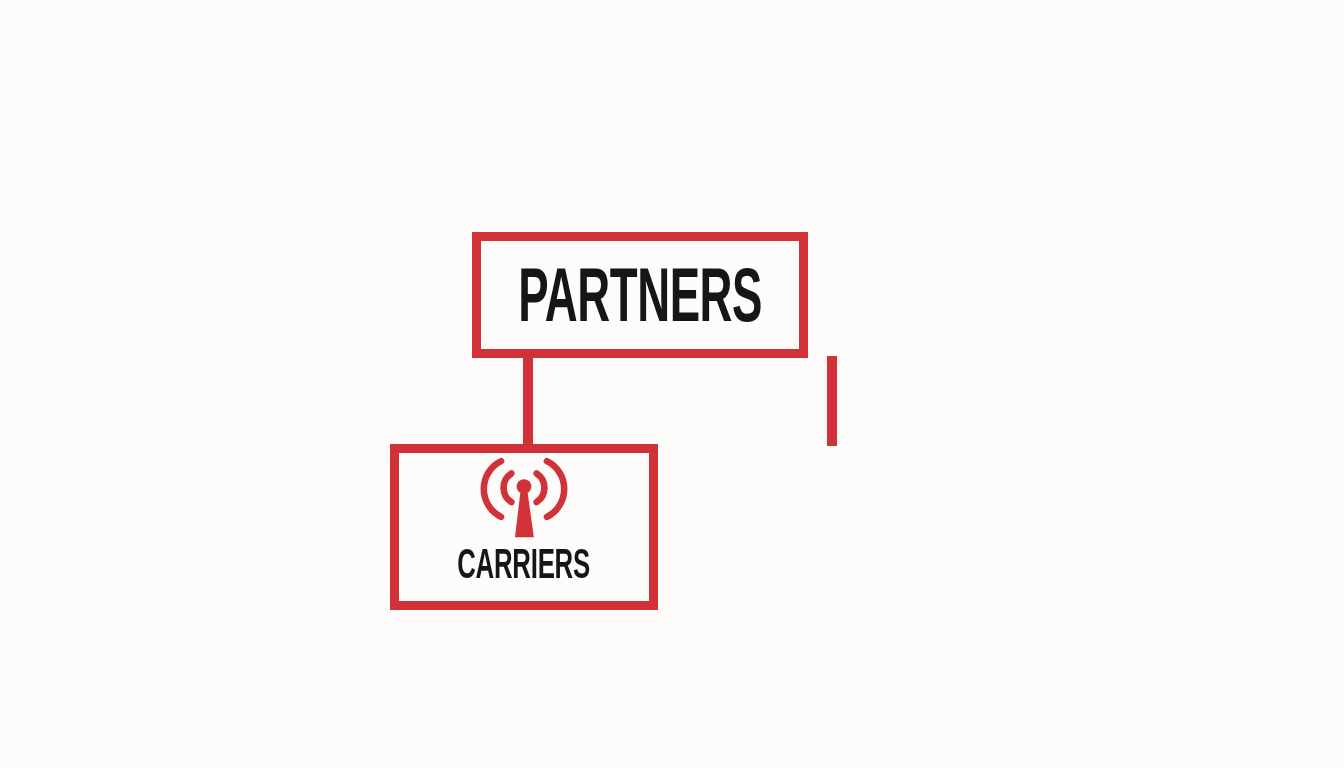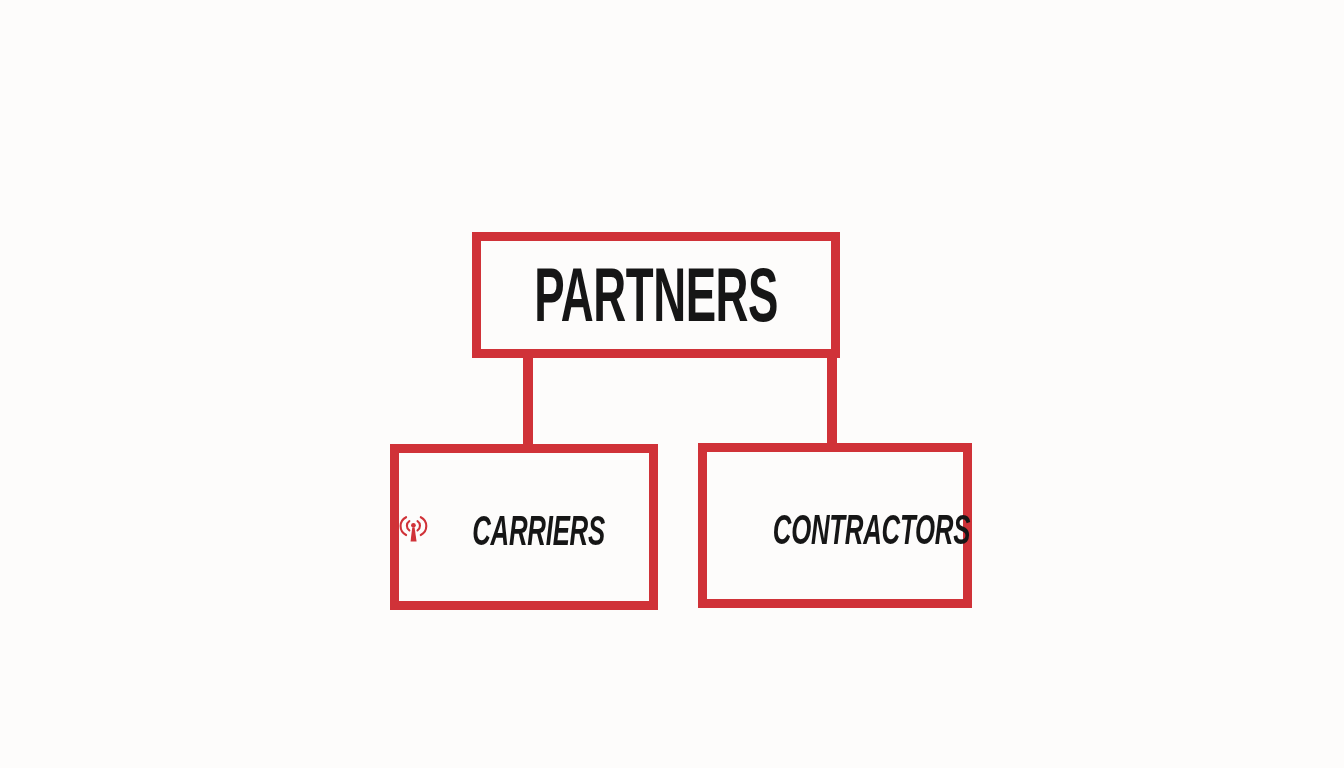--- a/index.html
+++ b/index.html
@@ -41,34 +41,33 @@
     position: absolute;
     border: 9px solid var(--accent-red);
     background: var(--box-fill);
     display: flex;
     align-items: center;
     justify-content: center;
   }
   .node-root {
     left: 472px;
     top: 232px;
-    width: 368px;
+    width: 336px;
     height: 126px;
   }
   .node-root .node-label {
     font-size: 76px;
     font-weight: 700;
     line-height: 1;
     color: var(--text);
   }
   .node-child {
-    flex-direction: row;
+    flex-direction: column;
     justify-content: flex-start;
     padding-top: 4px;
-    font-style: italic;
   }
   .node-carriers {
     left: 390px;
     top: 444px;
     width: 268px;
     height: 166px;
   }
   .node-contractors {
     left: 698px;
     top: 443px;
@@ -118,27 +117,14 @@
       <path class="stroke-red" stroke-width="8" d="M 83 5 A 38 38 0 0 1 83 73"></path>
       <path class="stroke-red" stroke-width="8" d="M 70.5 20 A 21 21 0 0 1 70.5 55"></path>
       <circle class="fill-red" cx="55" cy="36" r="9"></circle>
       <polygon class="fill-red" points="50.5,44 59.5,44 67,98 44,98"></polygon>
     </svg>
     <span class="node-label">
       <span class="squeeze">CARRIERS</span>
     </span>
   </div>
 
-  <div class="node node-child node-contractors">
-    <svg class="icon icon-wrench" viewBox="0 0 100 100" aria-hidden="true">
-      <g transform="rotate(45 50 50)">
-        <circle class="fill-red" cx="50" cy="24" r="17"></circle>
-        <polygon class="fill-bg" points="40,0 60,0 54.5,21 45.5,21"></polygon>
-        <rect class="fill-red" x="43" y="32" width="14" height="52" rx="7"></rect>
-        <circle class="fill-bg" cx="50" cy="77" r="5"></circle>
-      </g>
-    </svg>
-    <span class="node-label">
-      <span class="squeeze">CONTRACTORS</span>
-    </span>
-  </div>
 
 </div>
 
 </body></html>

